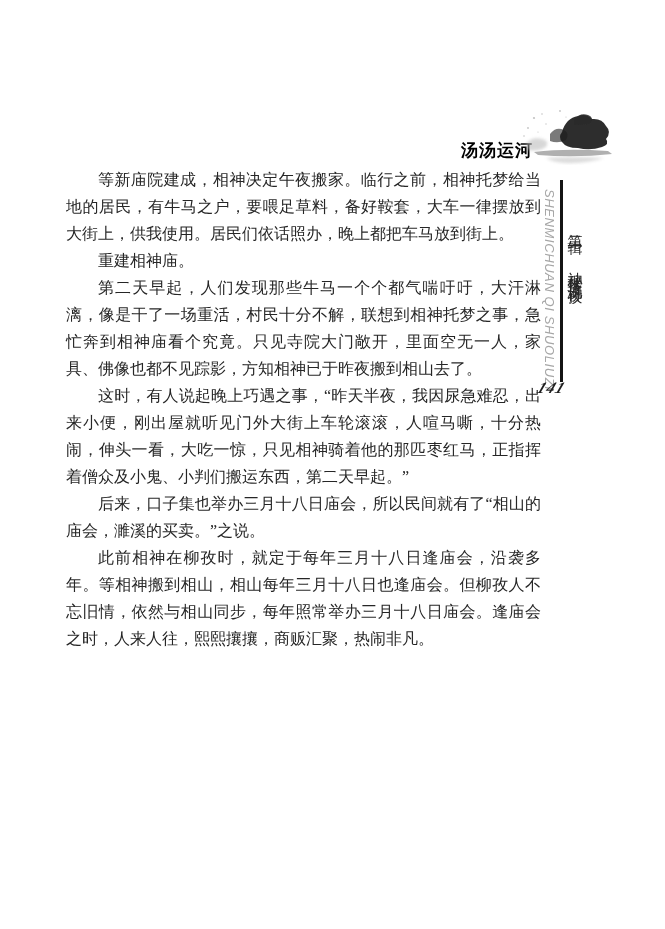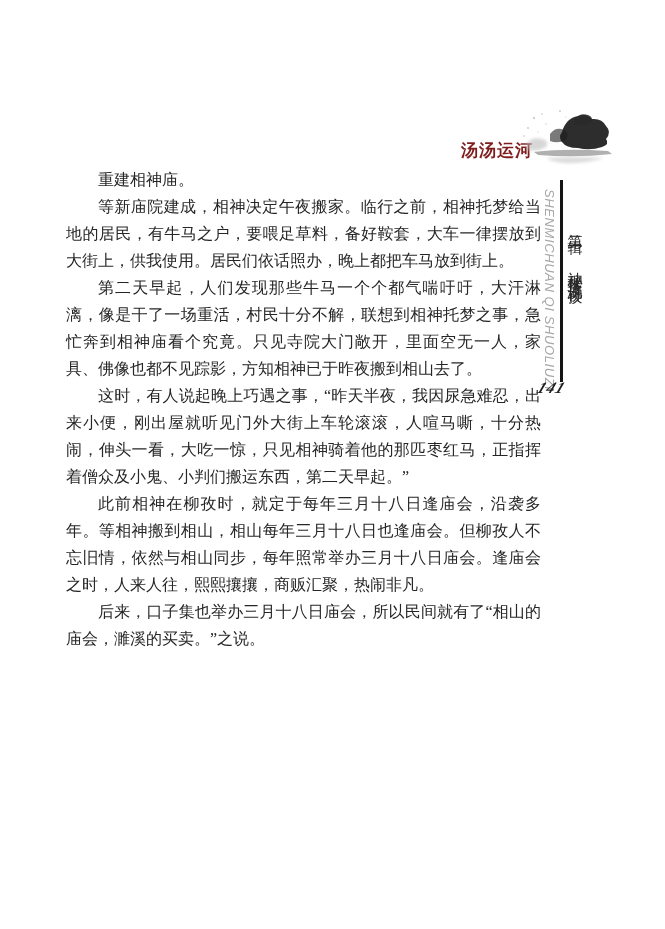--- a/index.html
+++ b/index.html
@@ -16,21 +16,21 @@
   
   .header-title {
     position: absolute;
     left: 461px;
     top: 139px;
     width: 72px;
     font-family: "Liberation Sans", "DejaVu Sans", sans-serif;
     font-weight: 700;
     font-size: 17px;
     letter-spacing: 1px;
-    color: #7f1d1d;
+    color: #000000;
     white-space: nowrap;
   }
   .ink-art {
     position: absolute;
     left: 516px;
     top: 106px;
     width: 104px;
     height: 68px;
   }
 
@@ -144,21 +144,21 @@
   <div class="sidebar-rule"></div>
 
   <div class="section-title-vertical">
     <span class="vol">第二辑</span>
     <span class="ttl">神秘传奇说柳孜</span>
   </div>
 
   <div class="page-number">141</div>
 
   <main class="body-text">
+    <p>等新庙院建成，相神决定午夜搬家。临行之前，相神托梦给当地的居民，有牛马之户，要喂足草料，备好鞍套，大车一律摆放到大街上，供我使用。居民们依话照办，晚上都把车马放到街上。</p>
     <p>重建相神庙。</p>
-    <p>等新庙院建成，相神决定午夜搬家。临行之前，相神托梦给当地的居民，有牛马之户，要喂足草料，备好鞍套，大车一律摆放到大街上，供我使用。居民们依话照办，晚上都把车马放到街上。</p>
     <p>第二天早起，人们发现那些牛马一个个都气喘吁吁，大汗淋漓，像是干了一场重活，村民十分不解，联想到相神托梦之事，急忙奔到相神庙看个究竟。只见寺院大门敞开，里面空无一人，家具、佛像也都不见踪影，方知相神已于昨夜搬到相山去了。</p>
     <p>这时，有人说起晚上巧遇之事，“昨天半夜，我因尿急难忍，出来小便，刚出屋就听见门外大街上车轮滚滚，人喧马嘶，十分热闹，伸头一看，大吃一惊，只见相神骑着他的那匹枣红马，正指挥着僧众及小鬼、小判们搬运东西，第二天早起。”</p>
+    <p>后来，口子集也举办三月十八日庙会，所以民间就有了“相山的庙会，濉溪的买卖。”之说。</p>
     <p>此前相神在柳孜时，就定于每年三月十八日逢庙会，沿袭多年。等相神搬到相山，相山每年三月十八日也逢庙会。但柳孜人不忘旧情，依然与相山同步，每年照常举办三月十八日庙会。逢庙会之时，人来人往，熙熙攘攘，商贩汇聚，热闹非凡。</p>
-    <p>后来，口子集也举办三月十八日庙会，所以民间就有了“相山的庙会，濉溪的买卖。”之说。</p>
   </main>
 
 </div>
 
 </body></html>

